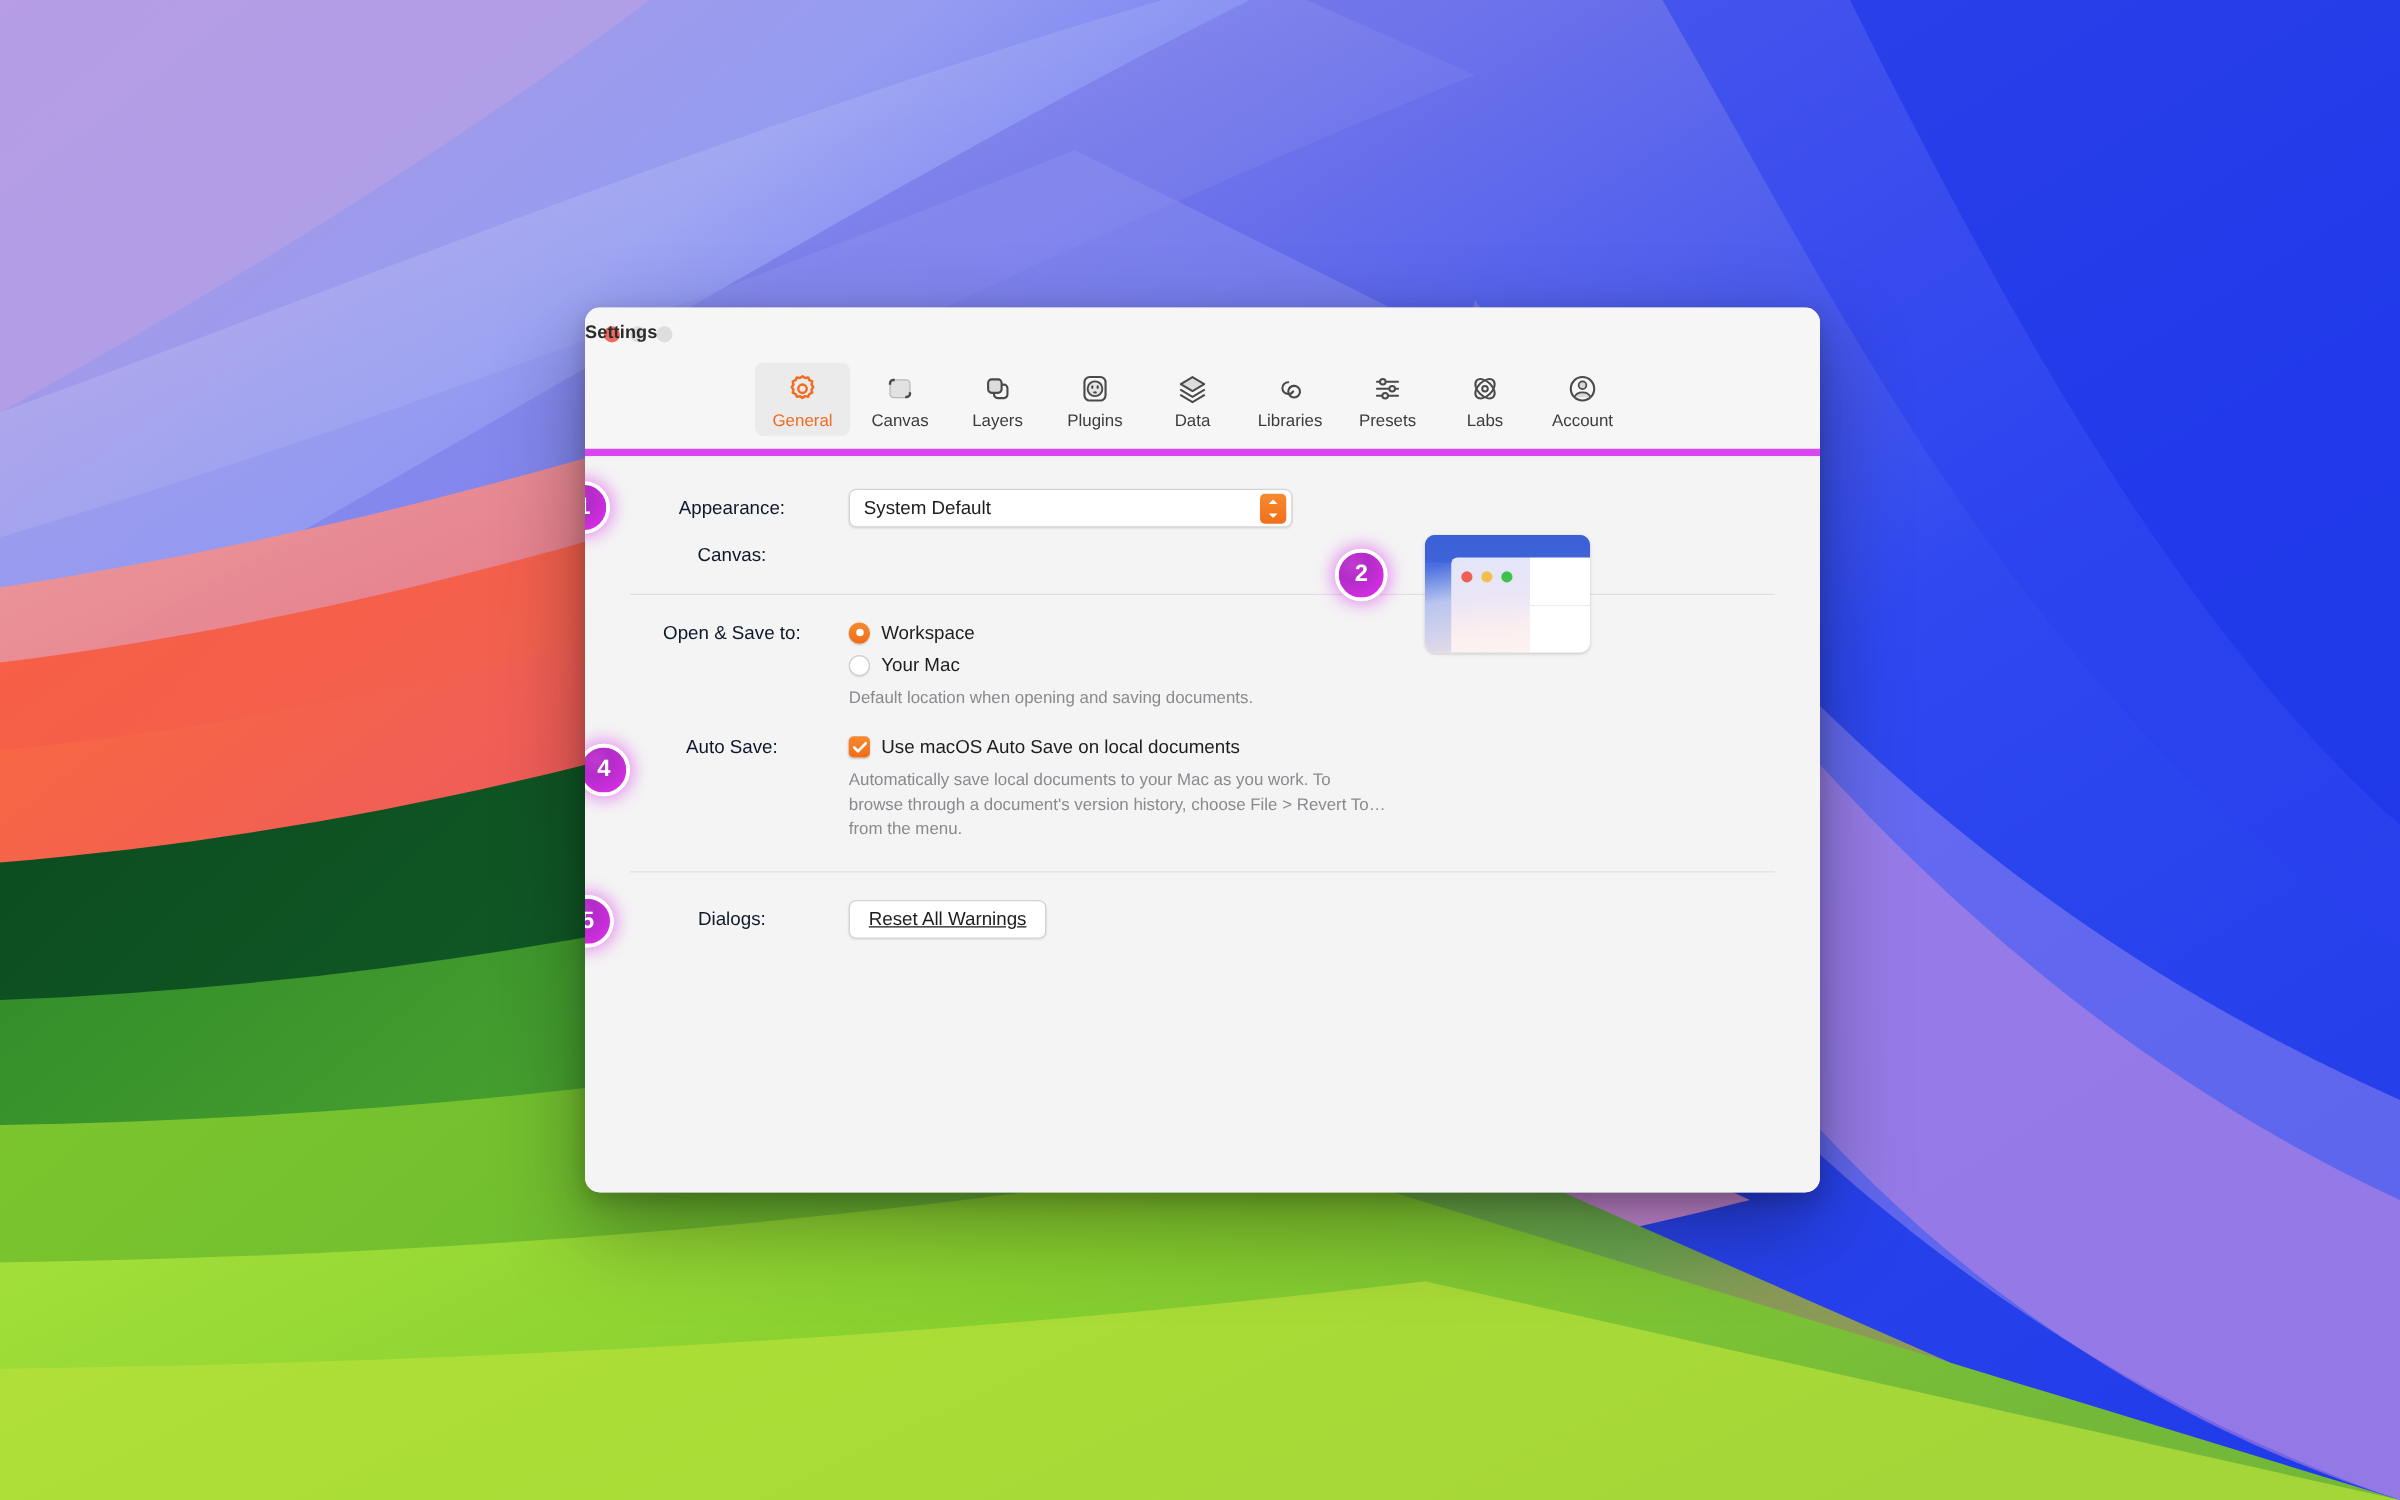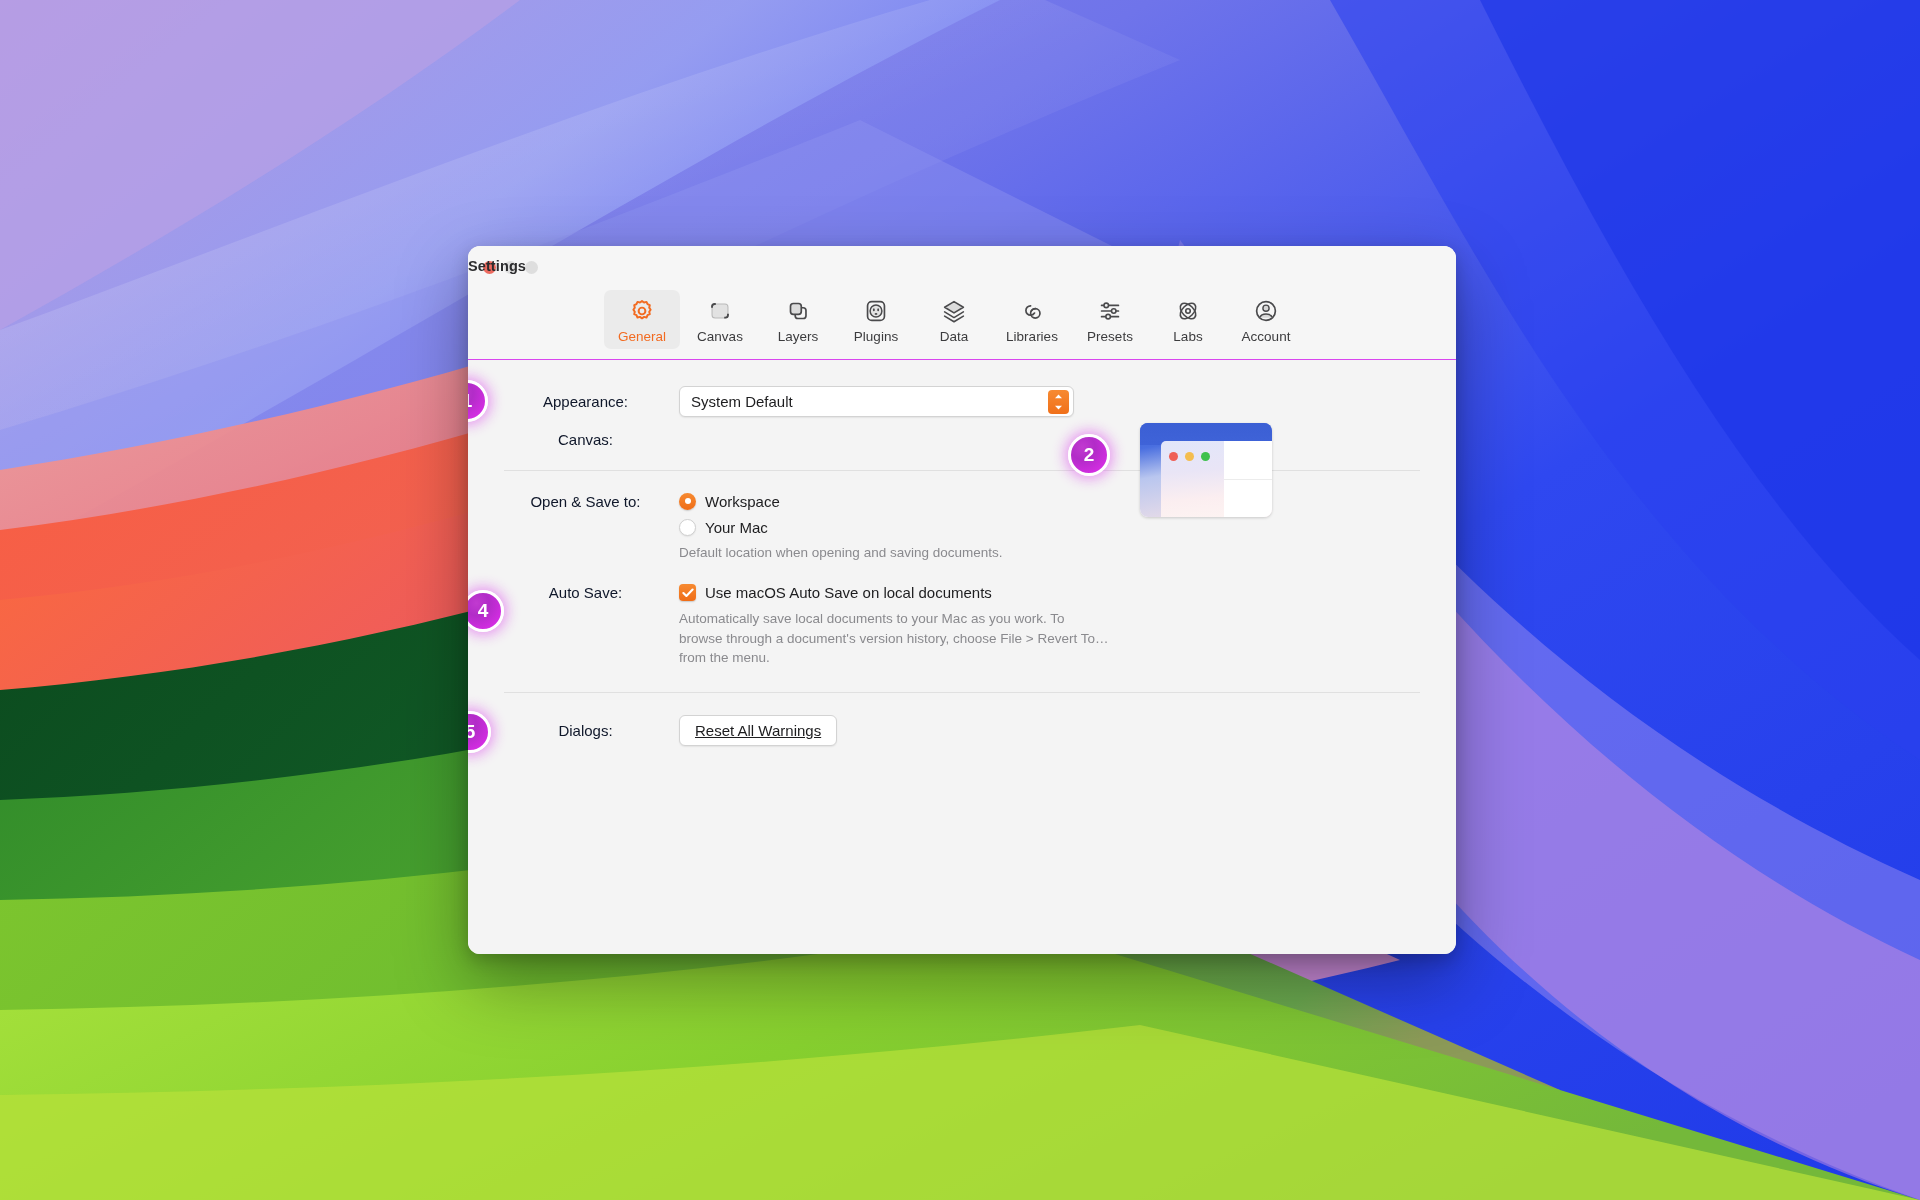--- a/index.html
+++ b/index.html
@@ -44,21 +44,21 @@
     font-size:14.5px; font-weight:bold; color:#2c2c2e;
     letter-spacing:.1px;
   }
 
   
   .toolbar {
     display:flex; justify-content:center; align-items:flex-end;
     gap:2px;
     padding:0 30px 10px 14px;
     background:#f6f6f6;
-    border-bottom:1px solid #d946ef;
+    border-bottom:6px solid #d946ef;
     flex:none;
   }
   .tb-item {
     width:76px;
     padding:6px 2px 5px 2px;
     border-radius:7px;
     display:flex; flex-direction:column; align-items:center; gap:4px;
     cursor:default;
   }
   .tb-item.selected { background:#ebebeb; }
@@ -81,21 +81,21 @@
 
   .row { display:flex; align-items:center; margin-bottom:14px; position:relative; }
   .row-label {
     width:175px; text-align:center; padding-right:12px;
     font-size:15px; color:#0f172a; white-space:nowrap;
     flex:none;
   }
 
   
   .popup {
-    width:395px; height:31px;
+    width:355px; height:31px;
     background:#ffffff;
     border:1px solid #d3d3d3;
     border-radius:6px;
     box-shadow:0 1px 1.5px rgba(0,0,0,.07);
     display:flex; align-items:center;
     position:relative;
     padding-left:11px;
     cursor:default;
   }
   .popup-value { font-size:15px; color:#1d1d1f; }

